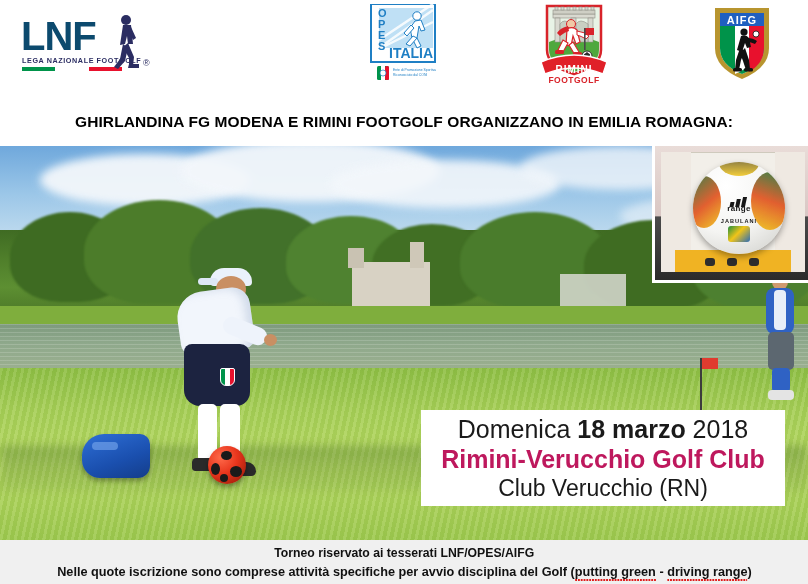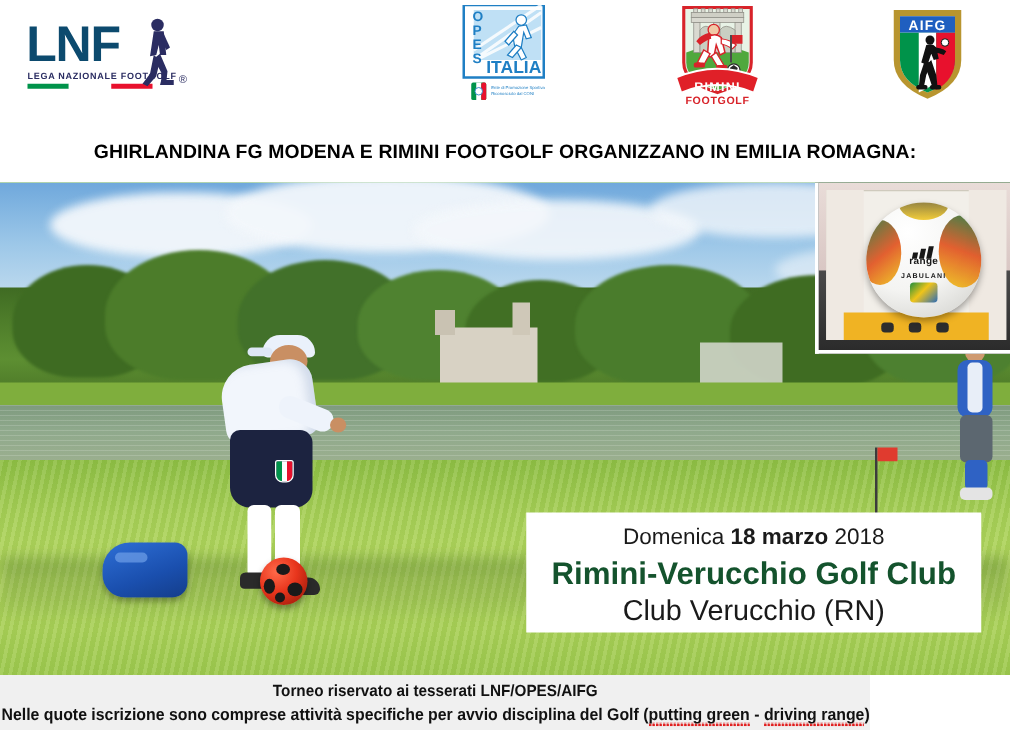--- a/index.html
+++ b/index.html
@@ -128,27 +128,27 @@
   .adi{position:absolute;left:50%;top:46%;transform:translateX(-50%);font-size:8px;font-weight:bold;
        color:#171717;letter-spacing:.3px;text-align:center;line-height:9px;}
   .adi-bars{position:absolute;left:50%;top:38%;transform:translateX(-50%);width:18px;height:10px;}
   .adi-bars i{position:absolute;bottom:0;width:4px;background:#171717;transform:skewX(-12deg);}
   .jab-emb{position:absolute;left:50%;top:70%;transform:translateX(-50%);width:22px;height:16px;
        border-radius:3px;background:linear-gradient(135deg,#1f8f3e,#f0c419 45%,#2b6cb8);}
 
   
   .datebox{position:absolute;left:421px;top:410px;width:364px;height:96px;background:#ffffff;
            display:flex;flex-direction:column;align-items:center;justify-content:center;}
-  .d1{font-size:18px;line-height:30px;color:#1a1a1a;white-space:nowrap;}
+  .d1{font-size:25px;line-height:30px;color:#1a1a1a;white-space:nowrap;}
   .d1 b{font-weight:bold;}
-  .d2{font-size:25px;line-height:30px;font-weight:bold;color:#14532d;white-space:nowrap;}
+  .d2{font-size:25px;line-height:30px;font-weight:bold;color:#be185d;white-space:nowrap;}
   .d3{font-size:23px;line-height:29px;color:#1a1a1a;white-space:nowrap;}
 
   
-  .bottom{position:absolute;left:0;top:540px;width:696px;height:44px;background:#f0f0f0;
+  .bottom{position:absolute;left:0;top:540px;width:808px;height:44px;background:#f0f0f0;
           display:flex;flex-direction:column;align-items:center;justify-content:center;}
   .b1{font-size:13px;font-weight:bold;color:#111;line-height:19px;white-space:nowrap;
       transform:scaleX(.94);}
   .b2{font-size:13.5px;font-weight:bold;color:#111;line-height:20px;white-space:nowrap;
       transform:scaleX(.94);}
   .sp{ text-decoration:none;
       background-image:radial-gradient(circle at 1px 2px, #e01b1b 1px, transparent 1.4px);
       background-size:3px 3px;background-repeat:repeat-x;background-position:0 100%;
       padding-bottom:2px;}
 </style>

